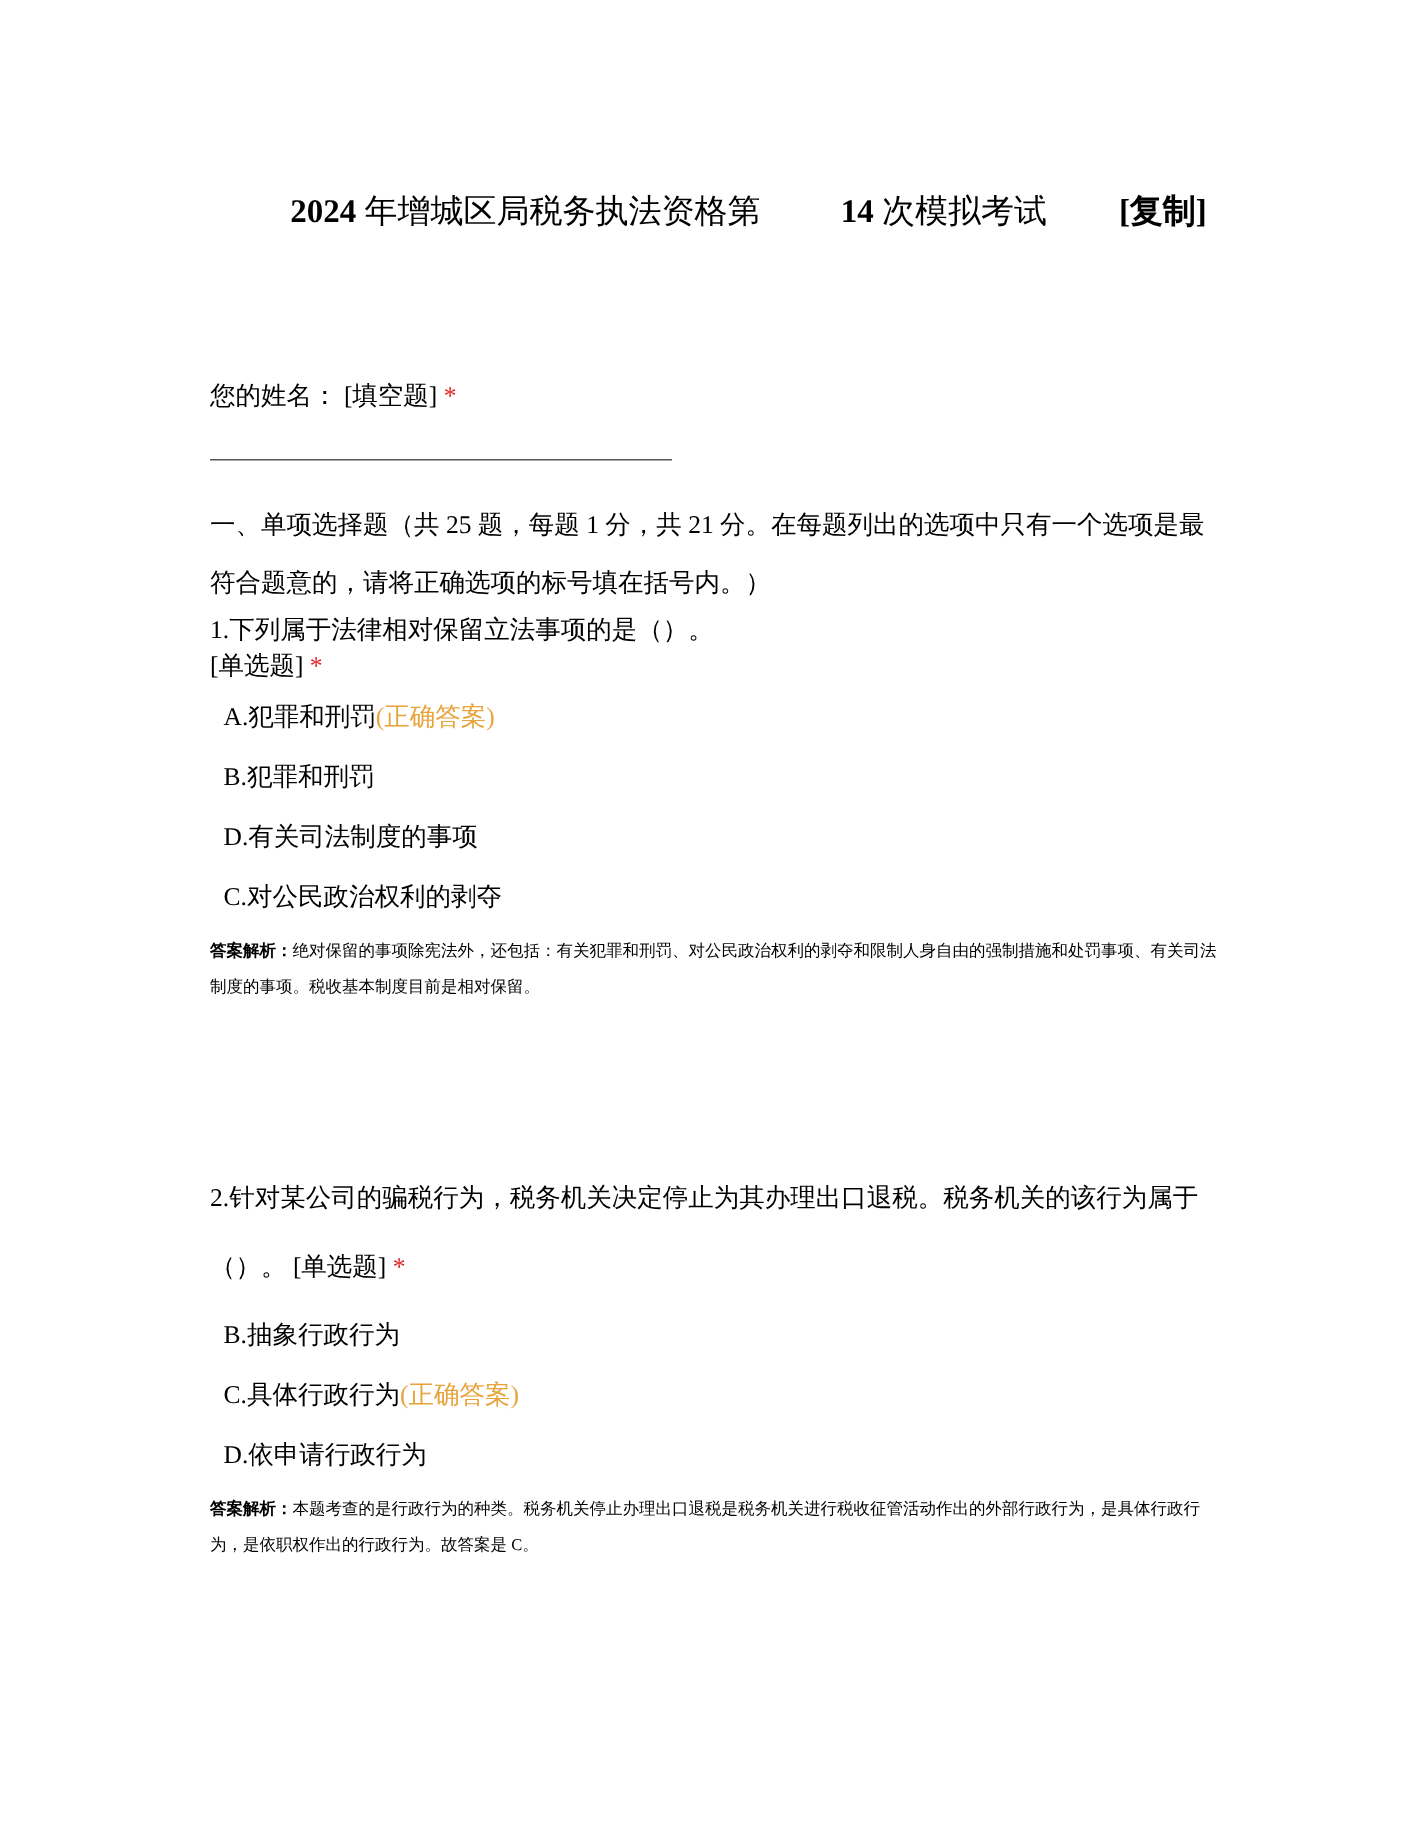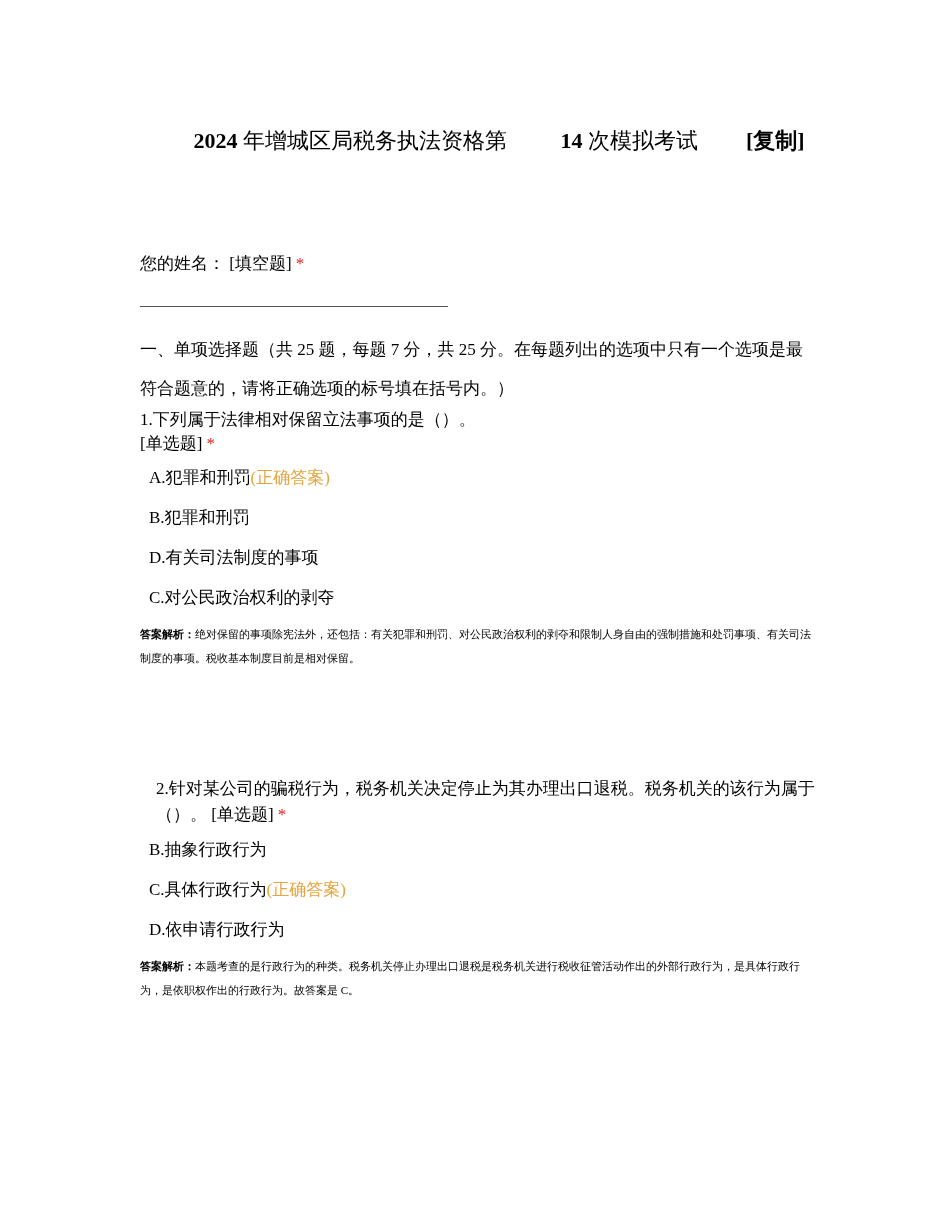--- a/index.html
+++ b/index.html
@@ -24,21 +24,21 @@
       position: absolute; top: 306px; left: 0; width: 308px; height: 0;
       border-bottom: 1px solid #555555;
     }
     .section-intro {
       position: absolute; top: 330px; left: 0; width: 675px;
       font-size: 17px; line-height: 39px;
     }
     .question { position: absolute; left: 0; width: 675px; }
     .q1 { top: 408px; }
     .q2 { top: 776px; }
-    .q2 .q-stem { line-height: 26px; margin-left: 16px; }
+    .q2 .q-stem { line-height: 46px; }
     .options { margin-top: 10px; }
     .option {
       font-size: 17px; line-height: 24px; height: 40px;
       padding-left: 9px;
     }
     .correct { color: #e7a43c; }
     .analysis { font-size: 11px; line-height: 24px; margin-top: -4px; }
     .analysis b { font-weight: bold; }
   </style>
 </head>
@@ -48,21 +48,21 @@
 
 <div class="content">
 
   <div class="name-field q-line">
     <span>您的姓名：</span>
     <span>[填空题]</span>
     <span class="req">*</span>
   </div>
   <div class="name-blank"></div>
 
-  <div class="section-intro">一、单项选择题（共 25 题，每题 7 分，共 25 分。在每题列出的选项中只有一个选项是最符合题意的，请将正确选项的标号填在括号内。）</div>
+  <div class="section-intro">一、单项选择题（共 25 题，每题 1 分，共 21 分。在每题列出的选项中只有一个选项是最符合题意的，请将正确选项的标号填在括号内。）</div>
 
   <div class="question q1">
     <div class="q-line">1.下列属于法律相对保留立法事项的是（）。</div>
     <div class="q-line">
       <span>[单选题]</span>
       <span class="req">*</span>
     </div>
     <div class="options">
       <div class="option"><span>A.犯罪和刑罚</span><span class="correct">(正确答案)</span></div>
       <div class="option"><span>B.犯罪和刑罚</span></div>

